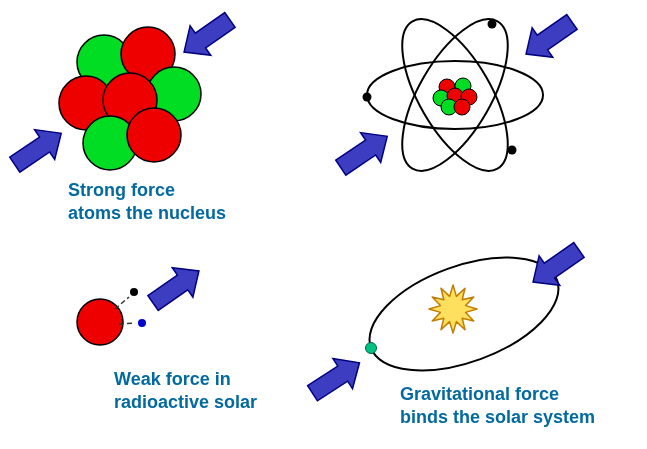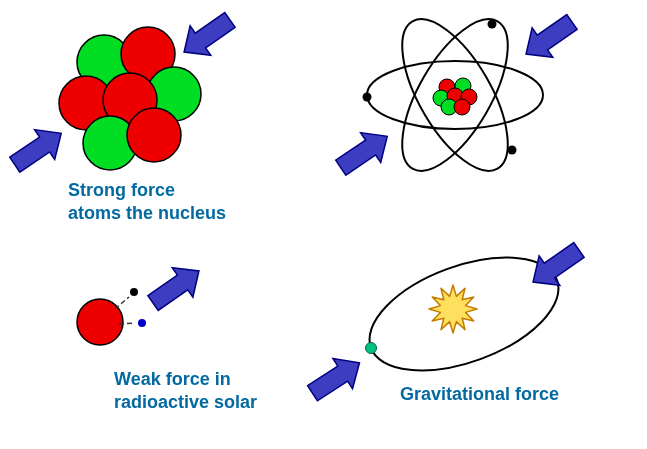--- a/index.html
+++ b/index.html
@@ -145,15 +145,16 @@
   </div>
 
 
   <div class="caption" style="left:78px; top:368px;margin-left:36px;">
     <div>Weak force in</div>
     <div>radioactive solar</div>
   </div>
 
   <div class="caption" style="left:400px; top:383px;">
     <div>Gravitational force</div>
+    <div>binds the solar system</div>
   </div>
 
 </div>
 
 </body></html>

